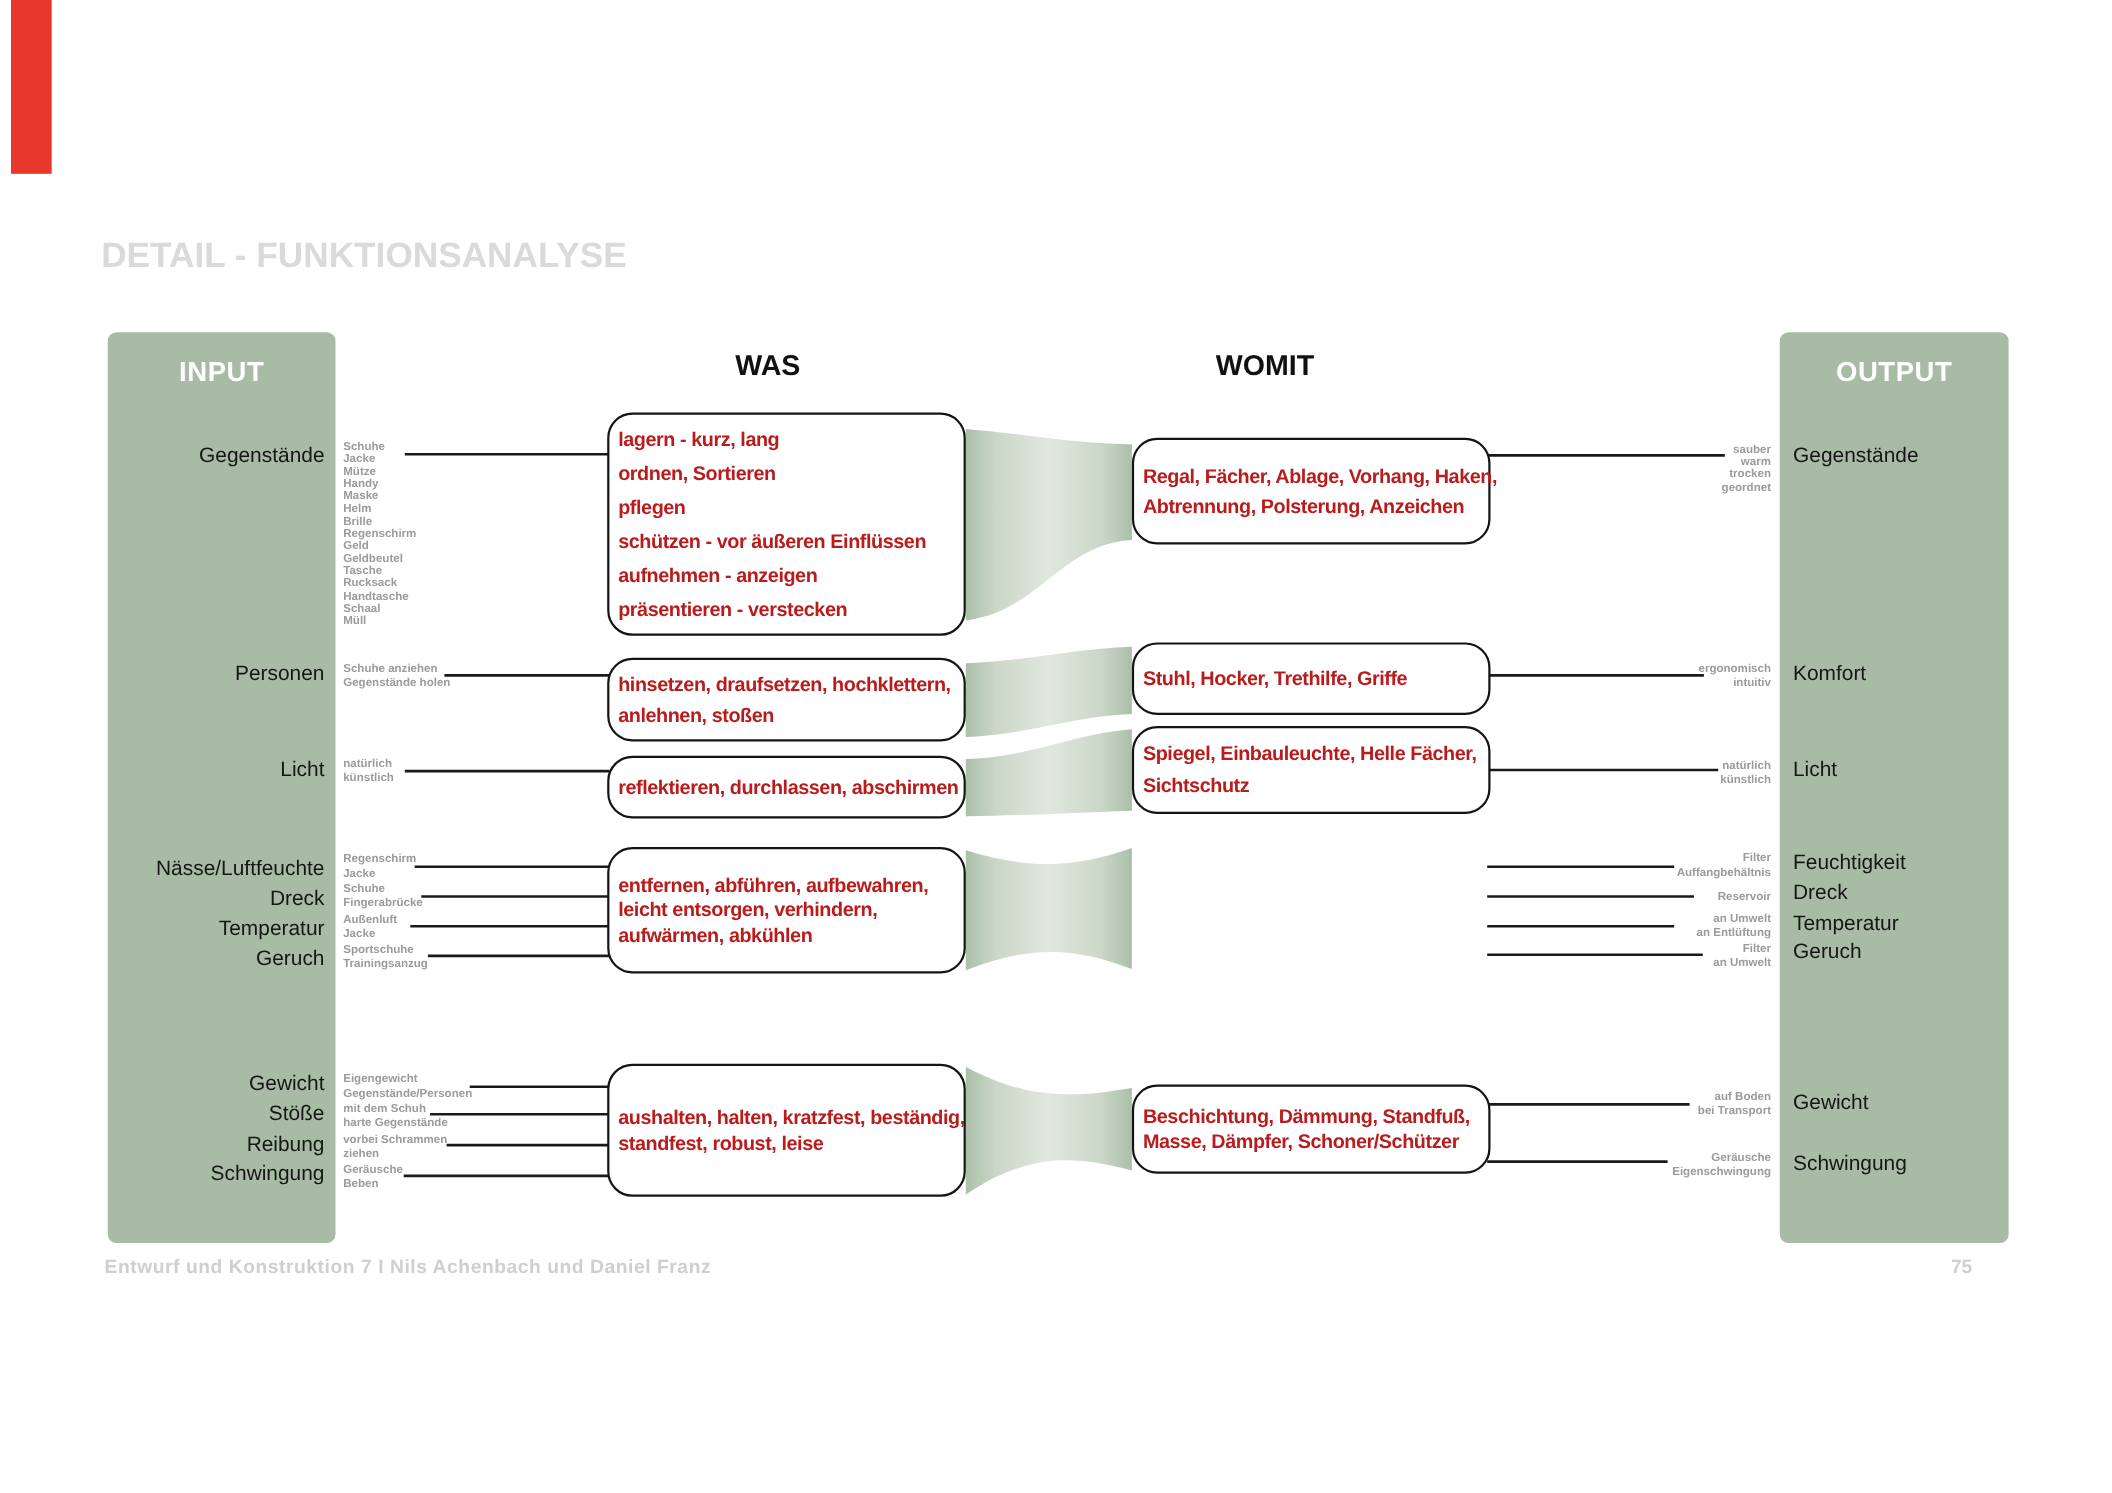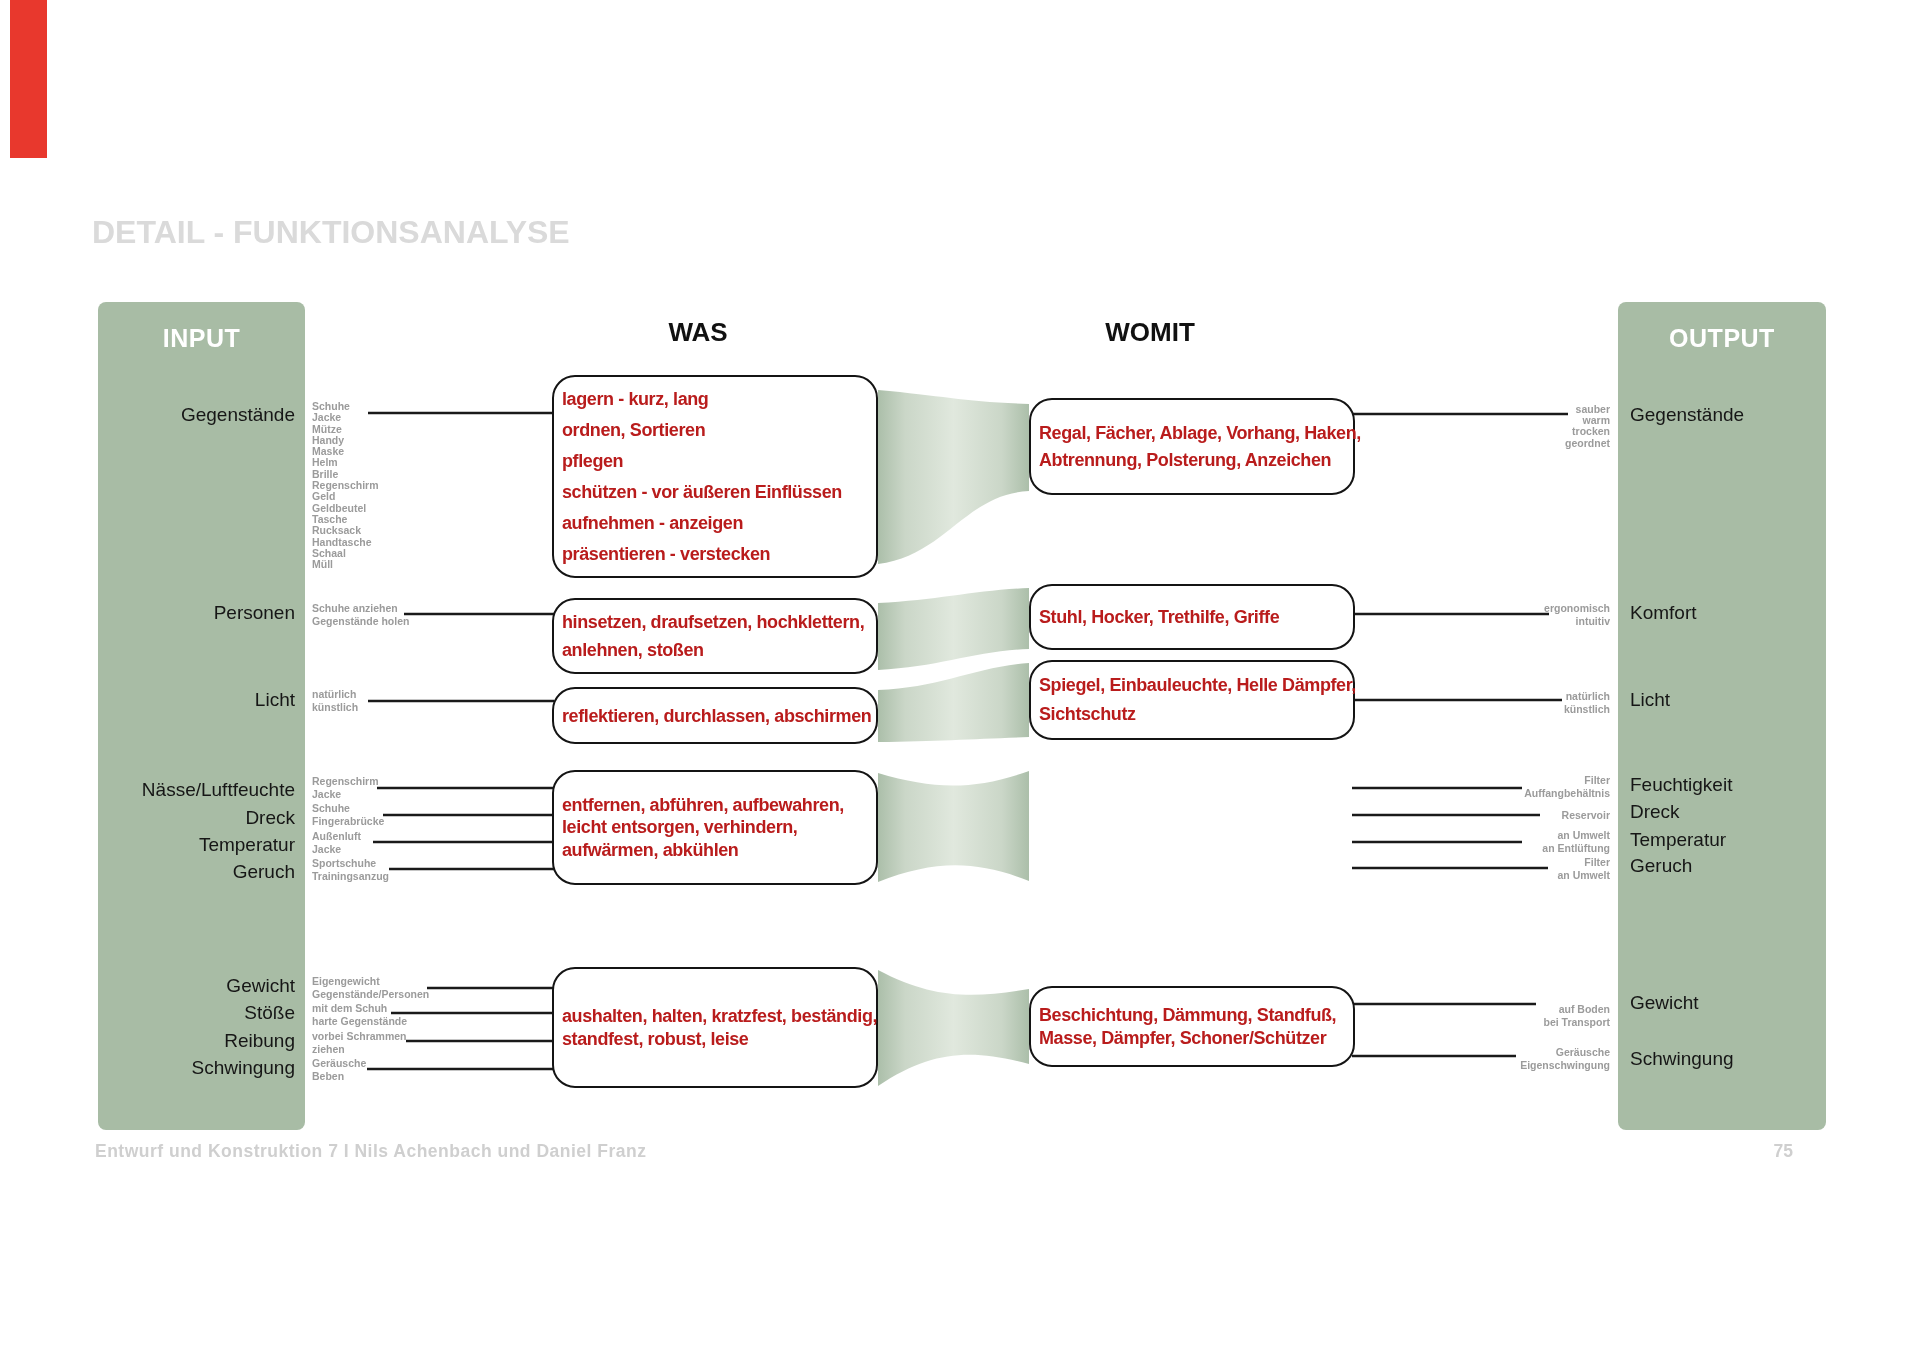--- a/index.html
+++ b/index.html
@@ -218,21 +218,21 @@
   </div>
 
   <div class="box" style="left:1029px;top:398px;width:326px;height:97px;line-height:27px;">
     <div>Regal, Fächer, Ablage, Vorhang, Haken,</div>
     <div>Abtrennung, Polsterung, Anzeichen</div>
   </div>
   <div class="box" style="left:1029px;top:584px;width:326px;height:66px;line-height:27px;">
     <div>Stuhl, Hocker, Trethilfe, Griffe</div>
   </div>
   <div class="box" style="left:1029px;top:660px;width:326px;height:80px;line-height:29px;">
-    <div>Spiegel, Einbauleuchte, Helle Dämpfer,</div>
+    <div>Spiegel, Einbauleuchte, Helle Fächer,</div>
     <div>Sichtschutz</div>
   </div>
   <div class="box" style="left:1029px;top:986px;width:326px;height:81px;line-height:22.5px;">
     <div>Beschichtung, Dämmung, Standfuß,</div>
     <div>Masse, Dämpfer, Schoner/Schützer</div>
   </div>
 
   <div class="sub right" style="top:404px;line-height:11.2px;">
     <div>sauber</div>
     <div>warm</div>
@@ -255,21 +255,21 @@
     <div>Reservoir</div>
   </div>
   <div class="sub right" style="top:829px;">
     <div>an Umwelt</div>
     <div>an Entlüftung</div>
   </div>
   <div class="sub right" style="top:856px;">
     <div>Filter</div>
     <div>an Umwelt</div>
   </div>
-  <div class="sub right" style="top:991px;margin-top:12px;">
+  <div class="sub right" style="top:991px;">
     <div>auf Boden</div>
     <div>bei Transport</div>
   </div>
   <div class="sub right" style="top:1046px;">
     <div>Geräusche</div>
     <div>Eigenschwingung</div>
   </div>
 
   <div class="row-label out" style="top:415px;">Gegenstände</div>
   <div class="row-label out" style="top:613px;">Komfort</div>

